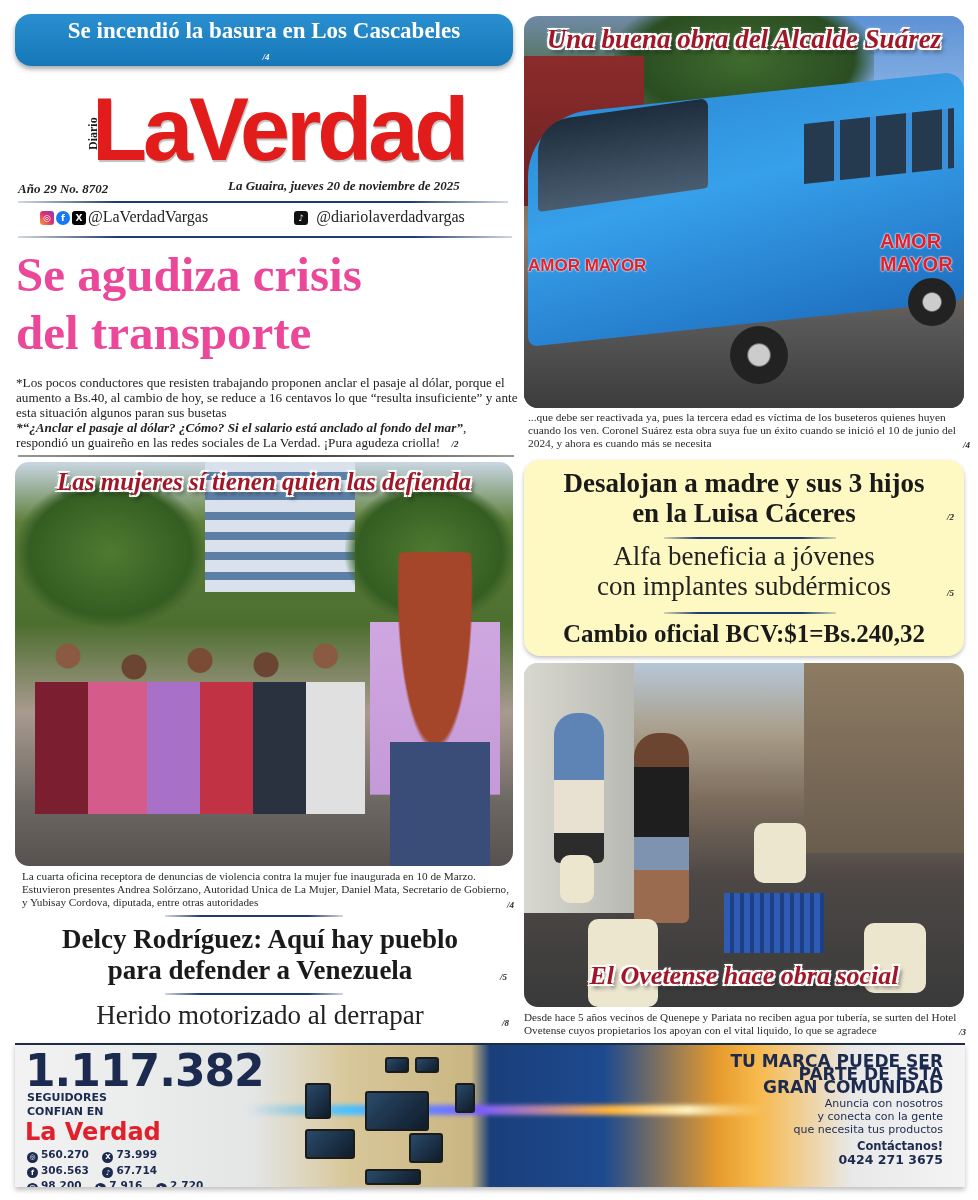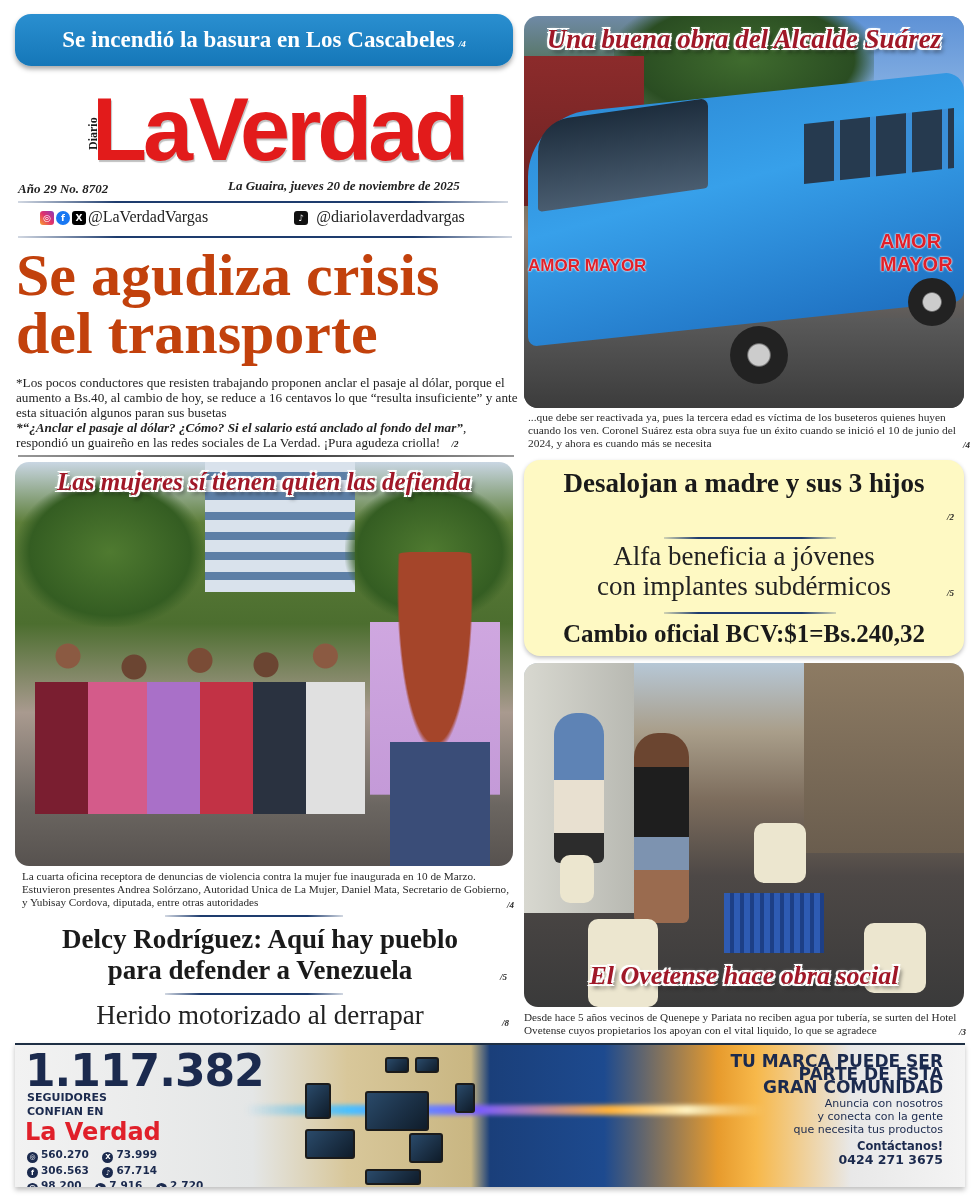--- a/index.html
+++ b/index.html
@@ -7,21 +7,21 @@
   body { position: relative; font-family: "Liberation Serif", serif; color: #1a1a1a; }
   .abs { position: absolute; }
 
   
   #top-banner {
     left: 15px; top: 14px; width: 498px; height: 52px;
     background: linear-gradient(#2a8fd0, #1577b8);
     border-radius: 16px;
     box-shadow: 0 3px 5px rgba(0,0,0,0.35);
     display: flex; align-items: center; justify-content: center;
-    color: #ffffff; font-weight: bold; font-size: 23px;
+    color: #ffffff; font-weight: bold; font-size: 23px; flex-direction: column;
   }
   #top-banner .ref { font-size: 9px; font-style: italic; margin-left: 4px; margin-top: 8px; }
 
   
   #masthead-diario {
     left: 78px; top: 98px; width: 30px; height: 72px;
     font-size: 12px; font-weight: bold; color: #1a1a1a;
     writing-mode: vertical-rl; transform: rotate(180deg);
     display: flex; align-items: center; justify-content: center;
   }
@@ -46,21 +46,21 @@
     vertical-align: middle; margin-right: 2px;
   }
   .ig { background: linear-gradient(45deg, #f9a12e, #e1306c, #8a3ab9); }
   .fb { background: #1877f2; border-radius: 50%; }
   .xx { background: #000; }
   .tt { background: #111; margin-right: 8px; }
 
   
   #main-headline {
     left: 16px; top: 246px; width: 500px;
-    font-size: 60px; font-weight: bold; line-height: 58px; color: #c2410c;
+    font-size: 49px; font-weight: bold; line-height: 58px; color: #ec4899;
   }
   #main-summary {
     left: 16px; top: 375px; width: 502px;
     font-size: 13.2px; line-height: 15px; color: #222;
   }
   #main-summary .quote { font-weight: bold; font-style: italic; }
   .ref-small { font-size: 9px; font-weight: bold; font-style: italic; }
 
   
   .photo { border-radius: 14px; overflow: hidden; }
@@ -210,20 +210,21 @@
   <div class="photo-overlay-title title">Una buena obra del Alcalde Suárez</div>
 </div>
 <div id="bus-caption" class="abs">
   <span>...que debe ser reactivada ya, pues la tercera edad es víctima de los buseteros quienes huyen cuando los ven. Coronel Suárez esta obra suya fue un éxito cuando se inició el 10 de junio del 2024, y ahora es cuando más se necesita</span>
   <span class="ref-small" style="float:right;margin-top:2px;">/4</span>
 </div>
 
 <div id="news-box" class="abs">
   <div class="h-bold" style="top:8px;">
     <div>Desalojan a madre y sus 3 hijos</div>
+    <div>en la Luisa Cáceres</div>
   </div>
   <span class="ref-small" style="top:52px;">/2</span>
   <div class="sep hr-blue" style="top:77px;"></div>
   <div class="h-reg" style="top:81px;">
     <div>Alfa beneficia a jóvenes</div>
     <div>con implantes subdérmicos</div>
   </div>
   <span class="ref-small" style="top:128px;">/5</span>
   <div class="sep hr-blue" style="top:152px;"></div>
   <div class="h-bold" style="top:159px;font-size:25px;">Cambio oficial BCV:$1=Bs.240,32</div>

